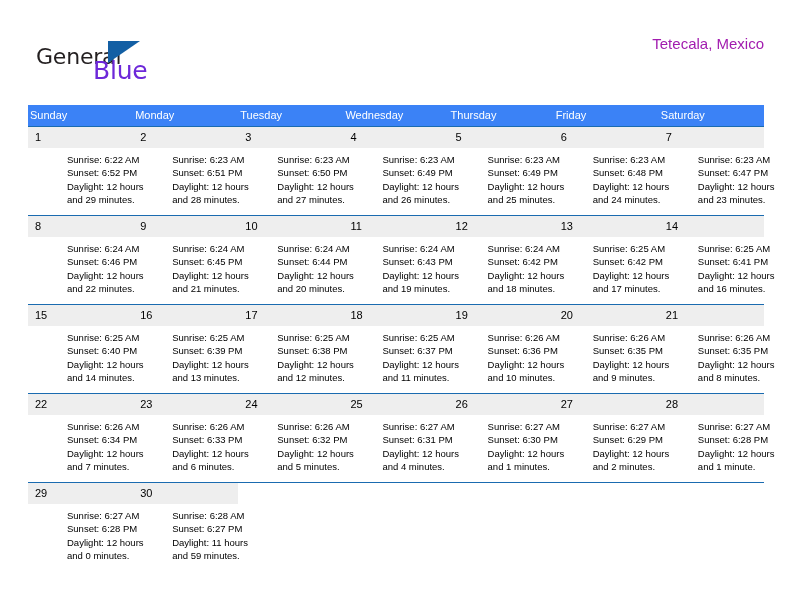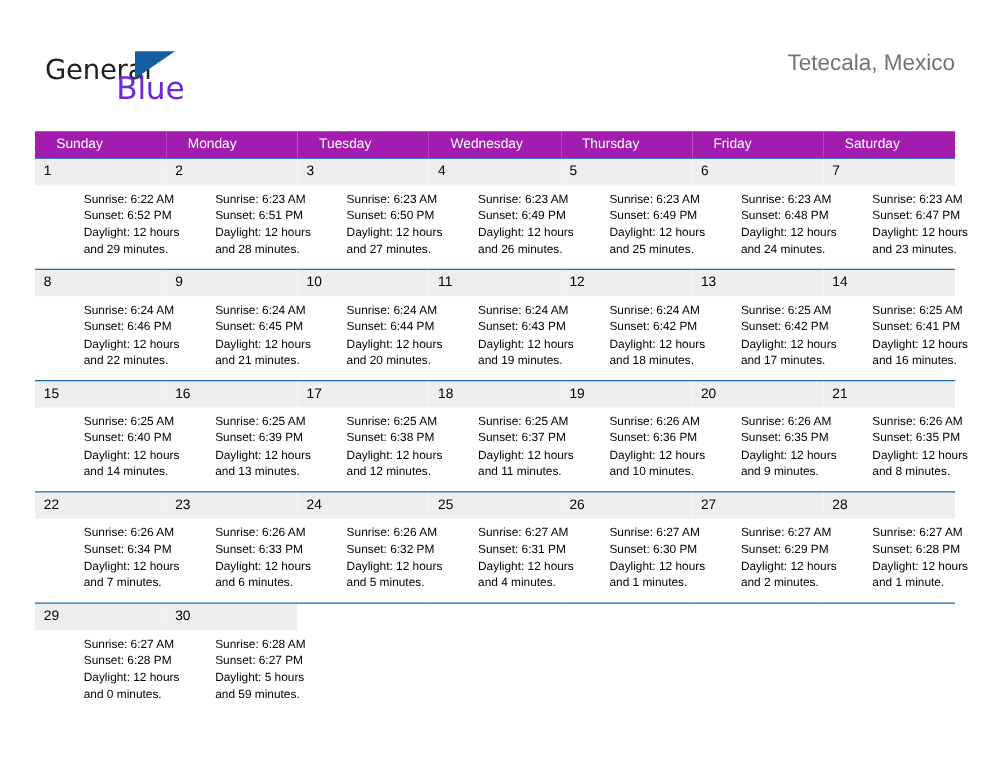--- a/index.html
+++ b/index.html
@@ -74,44 +74,44 @@
     text-align: right;
   }
   .cal-title {
     font-size: 27px;
     font-weight: 400;
     color: #000000;
     line-height: 34px;
     white-space: nowrap;
   }
   .cal-subtitle {
-    font-size: 18px;
+    font-size: 15px;
     font-weight: 400;
-    color: #737373;
+    color: #a21caf;
     line-height: 20px;
-    margin-top: 12px;
+    margin-top: 6px;
     white-space: nowrap;
   }
 
   
   .calendar {
     position: absolute;
     left: 28px;
     top: 105px;
     width: 736px;
     border-collapse: collapse;
     table-layout: fixed;
   }
   .calendar th {
-    background: #a21caf;
+    background: #3b82f6;
     color: #ffffff;
     font-size: 11px;
     font-weight: 400;
     text-align: left;
-    padding: 4px 0 4px 17px;
+    padding: 4px 0 4px 2px;
     height: 13px;
     line-height: 13px;
     border: none;
   }
   .calendar td {
     vertical-align: top;
     padding: 0;
     border: none;
     border-top: 1.5px solid #1a6bb0;
     width: 105.14px;
@@ -446,21 +446,21 @@
               <div>Sunset: 6:28 PM</div>
               <div>Daylight: 12 hours</div>
               <div>and 0 minutes.</div>
             </div>
           </td>
           <td>
             <div class="daynum">30</div>
             <div class="cellbody">
               <div>Sunrise: 6:28 AM</div>
               <div>Sunset: 6:27 PM</div>
-              <div>Daylight: 5 hours</div>
+              <div>Daylight: 11 hours</div>
               <div>and 59 minutes.</div>
             </div>
           </td>
           <td class="blank">
             <div class="daynum empty"></div>
             <div class="cellbody">
               <div></div>
               <div></div>
               <div></div>
               <div></div>

